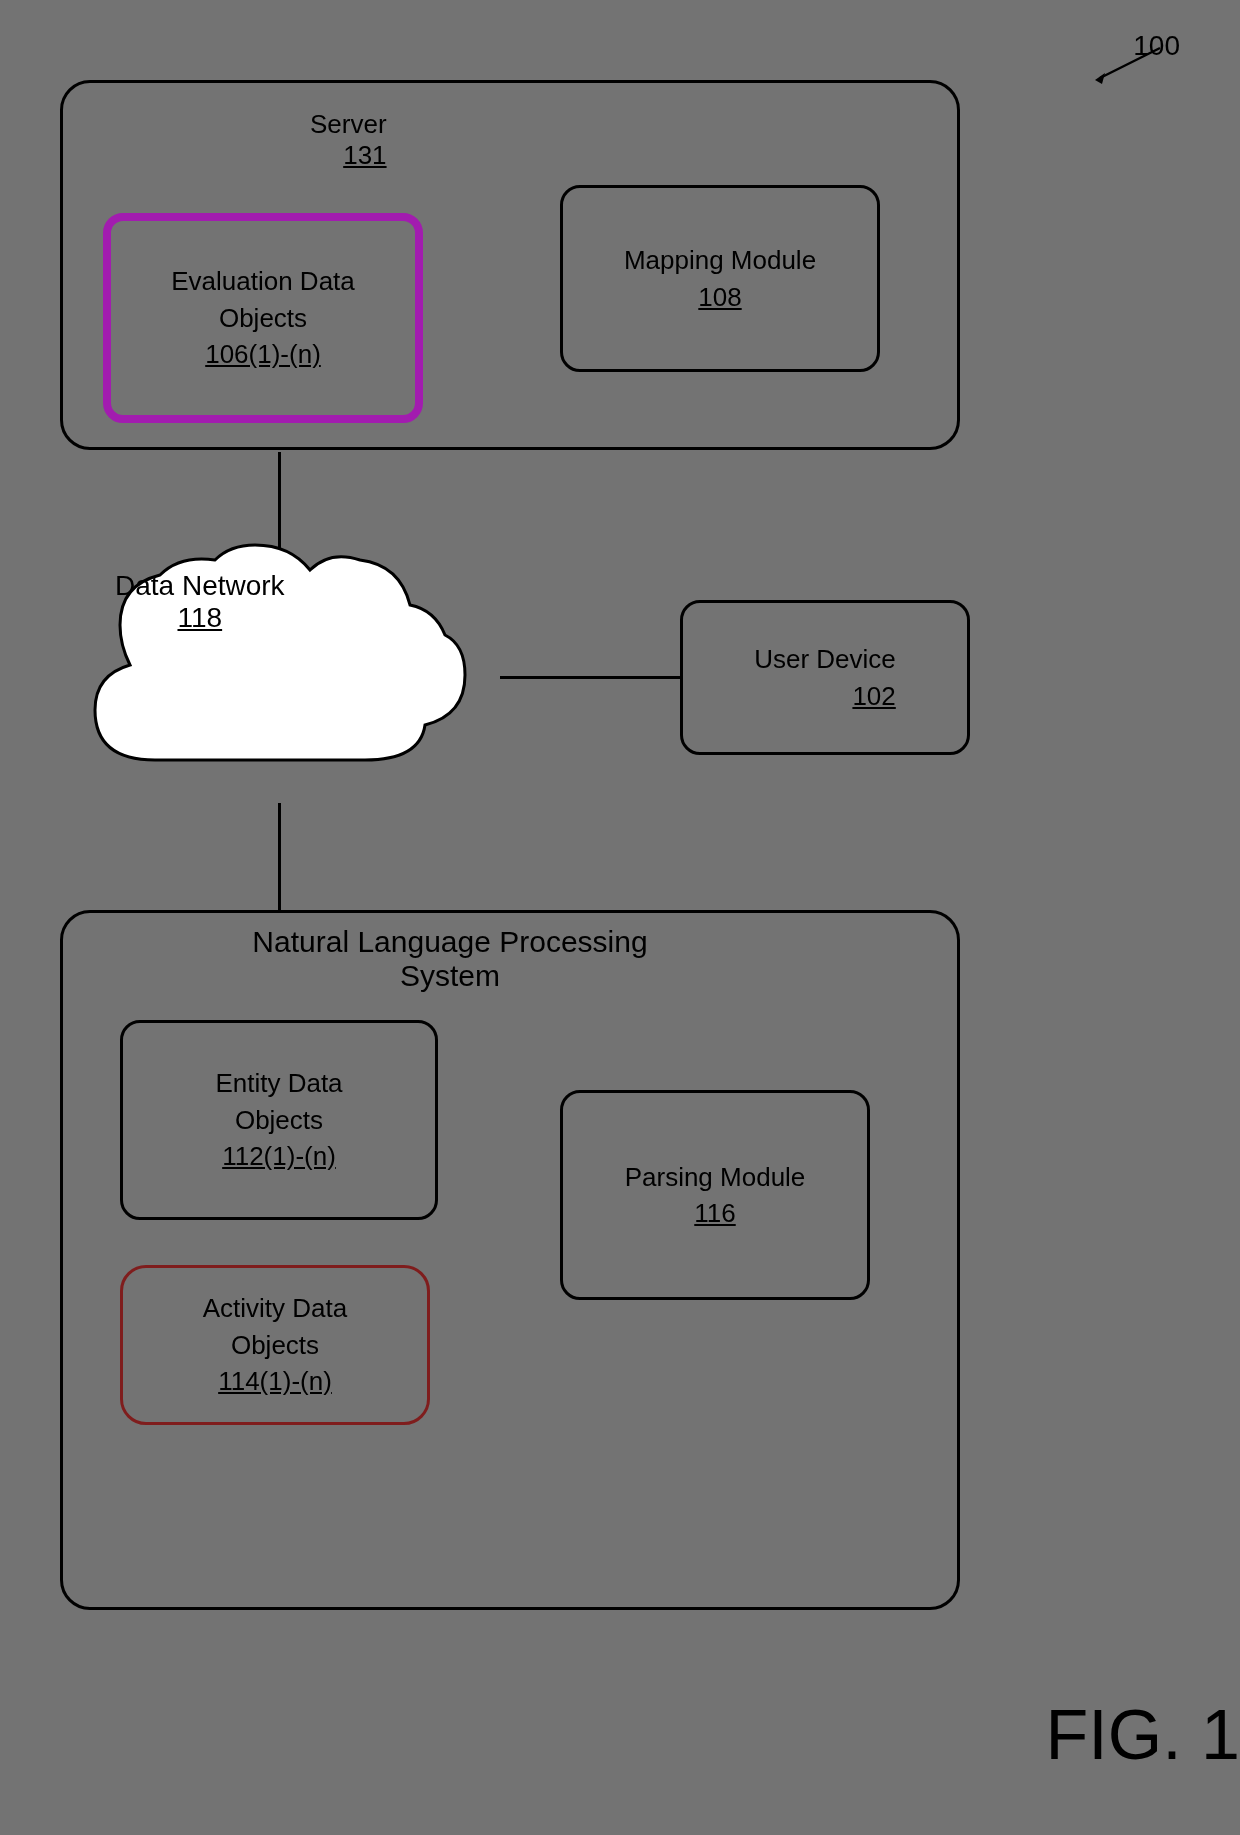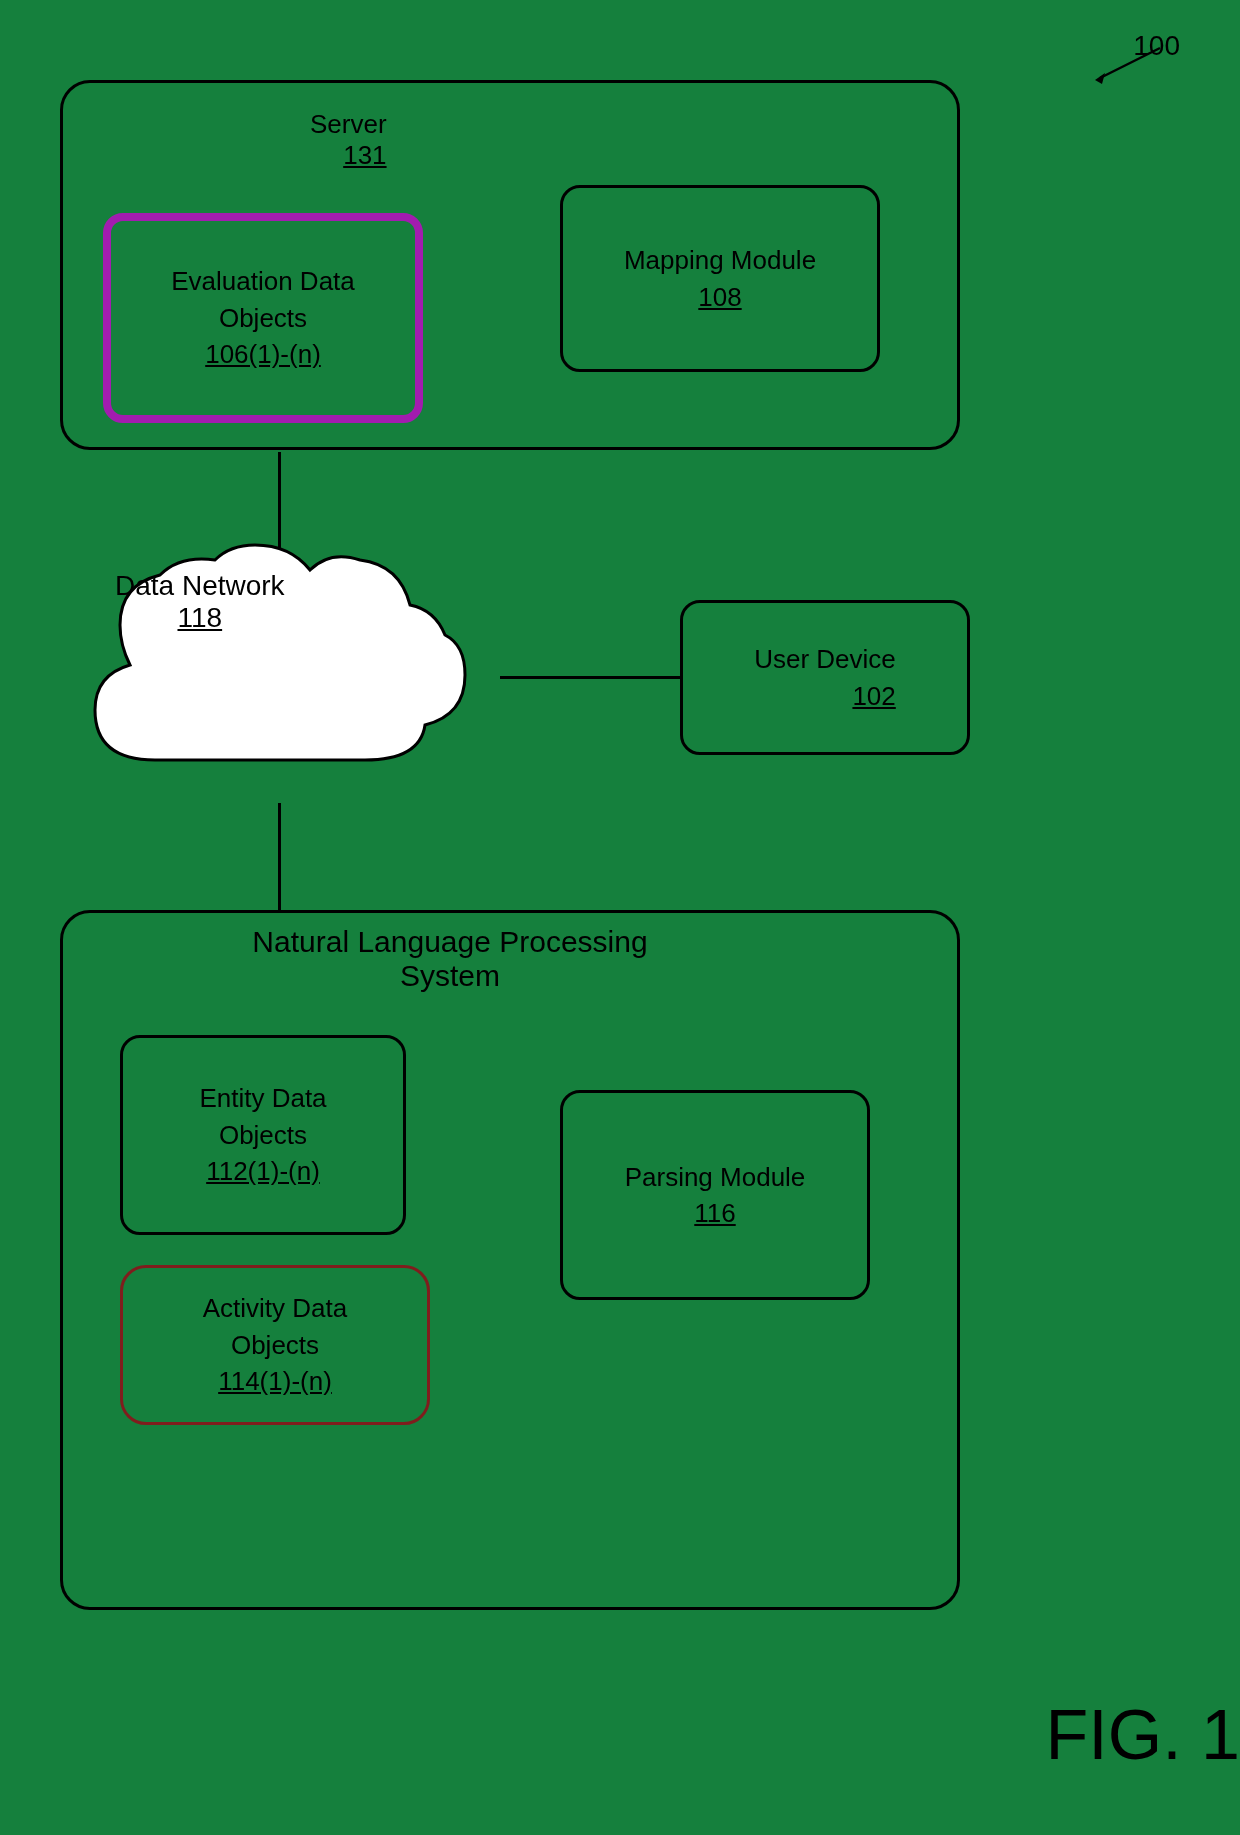--- a/index.html
+++ b/index.html
@@ -14,21 +14,21 @@
       width: 1240px;
       height: 1835px;
       position: relative;
       overflow: hidden;
     }
 
     .diagram-container {
       width: 1240px;
       height: 1835px;
       position: relative;
-      background: #15803d;
+      background: #737373;
       padding-left: 35px;
     }
 
     
     .ref-100 {
       position: absolute;
       top: 30px;
       right: 60px;
       font-size: 28px;
       font-weight: normal;
@@ -171,29 +171,28 @@
       text-align: center;
       font-size: 30px;
       width: 500px;
     }
 
     
     .entity-box {
       position: absolute;
       top: 1020px;
       left: 120px;
-      width: 286px;
+      width: 318px;
       height: 200px;
       border: 3px solid #000;
       border-radius: 20px;
       display: flex;
       align-items: center;
       justify-content: center;
       text-align: center;
-      margin-top: 15px;
     }
 
     .entity-box-inner {
       font-size: 26px;
       line-height: 1.4;
     }
 
     
     .activity-box {
       position: absolute;

